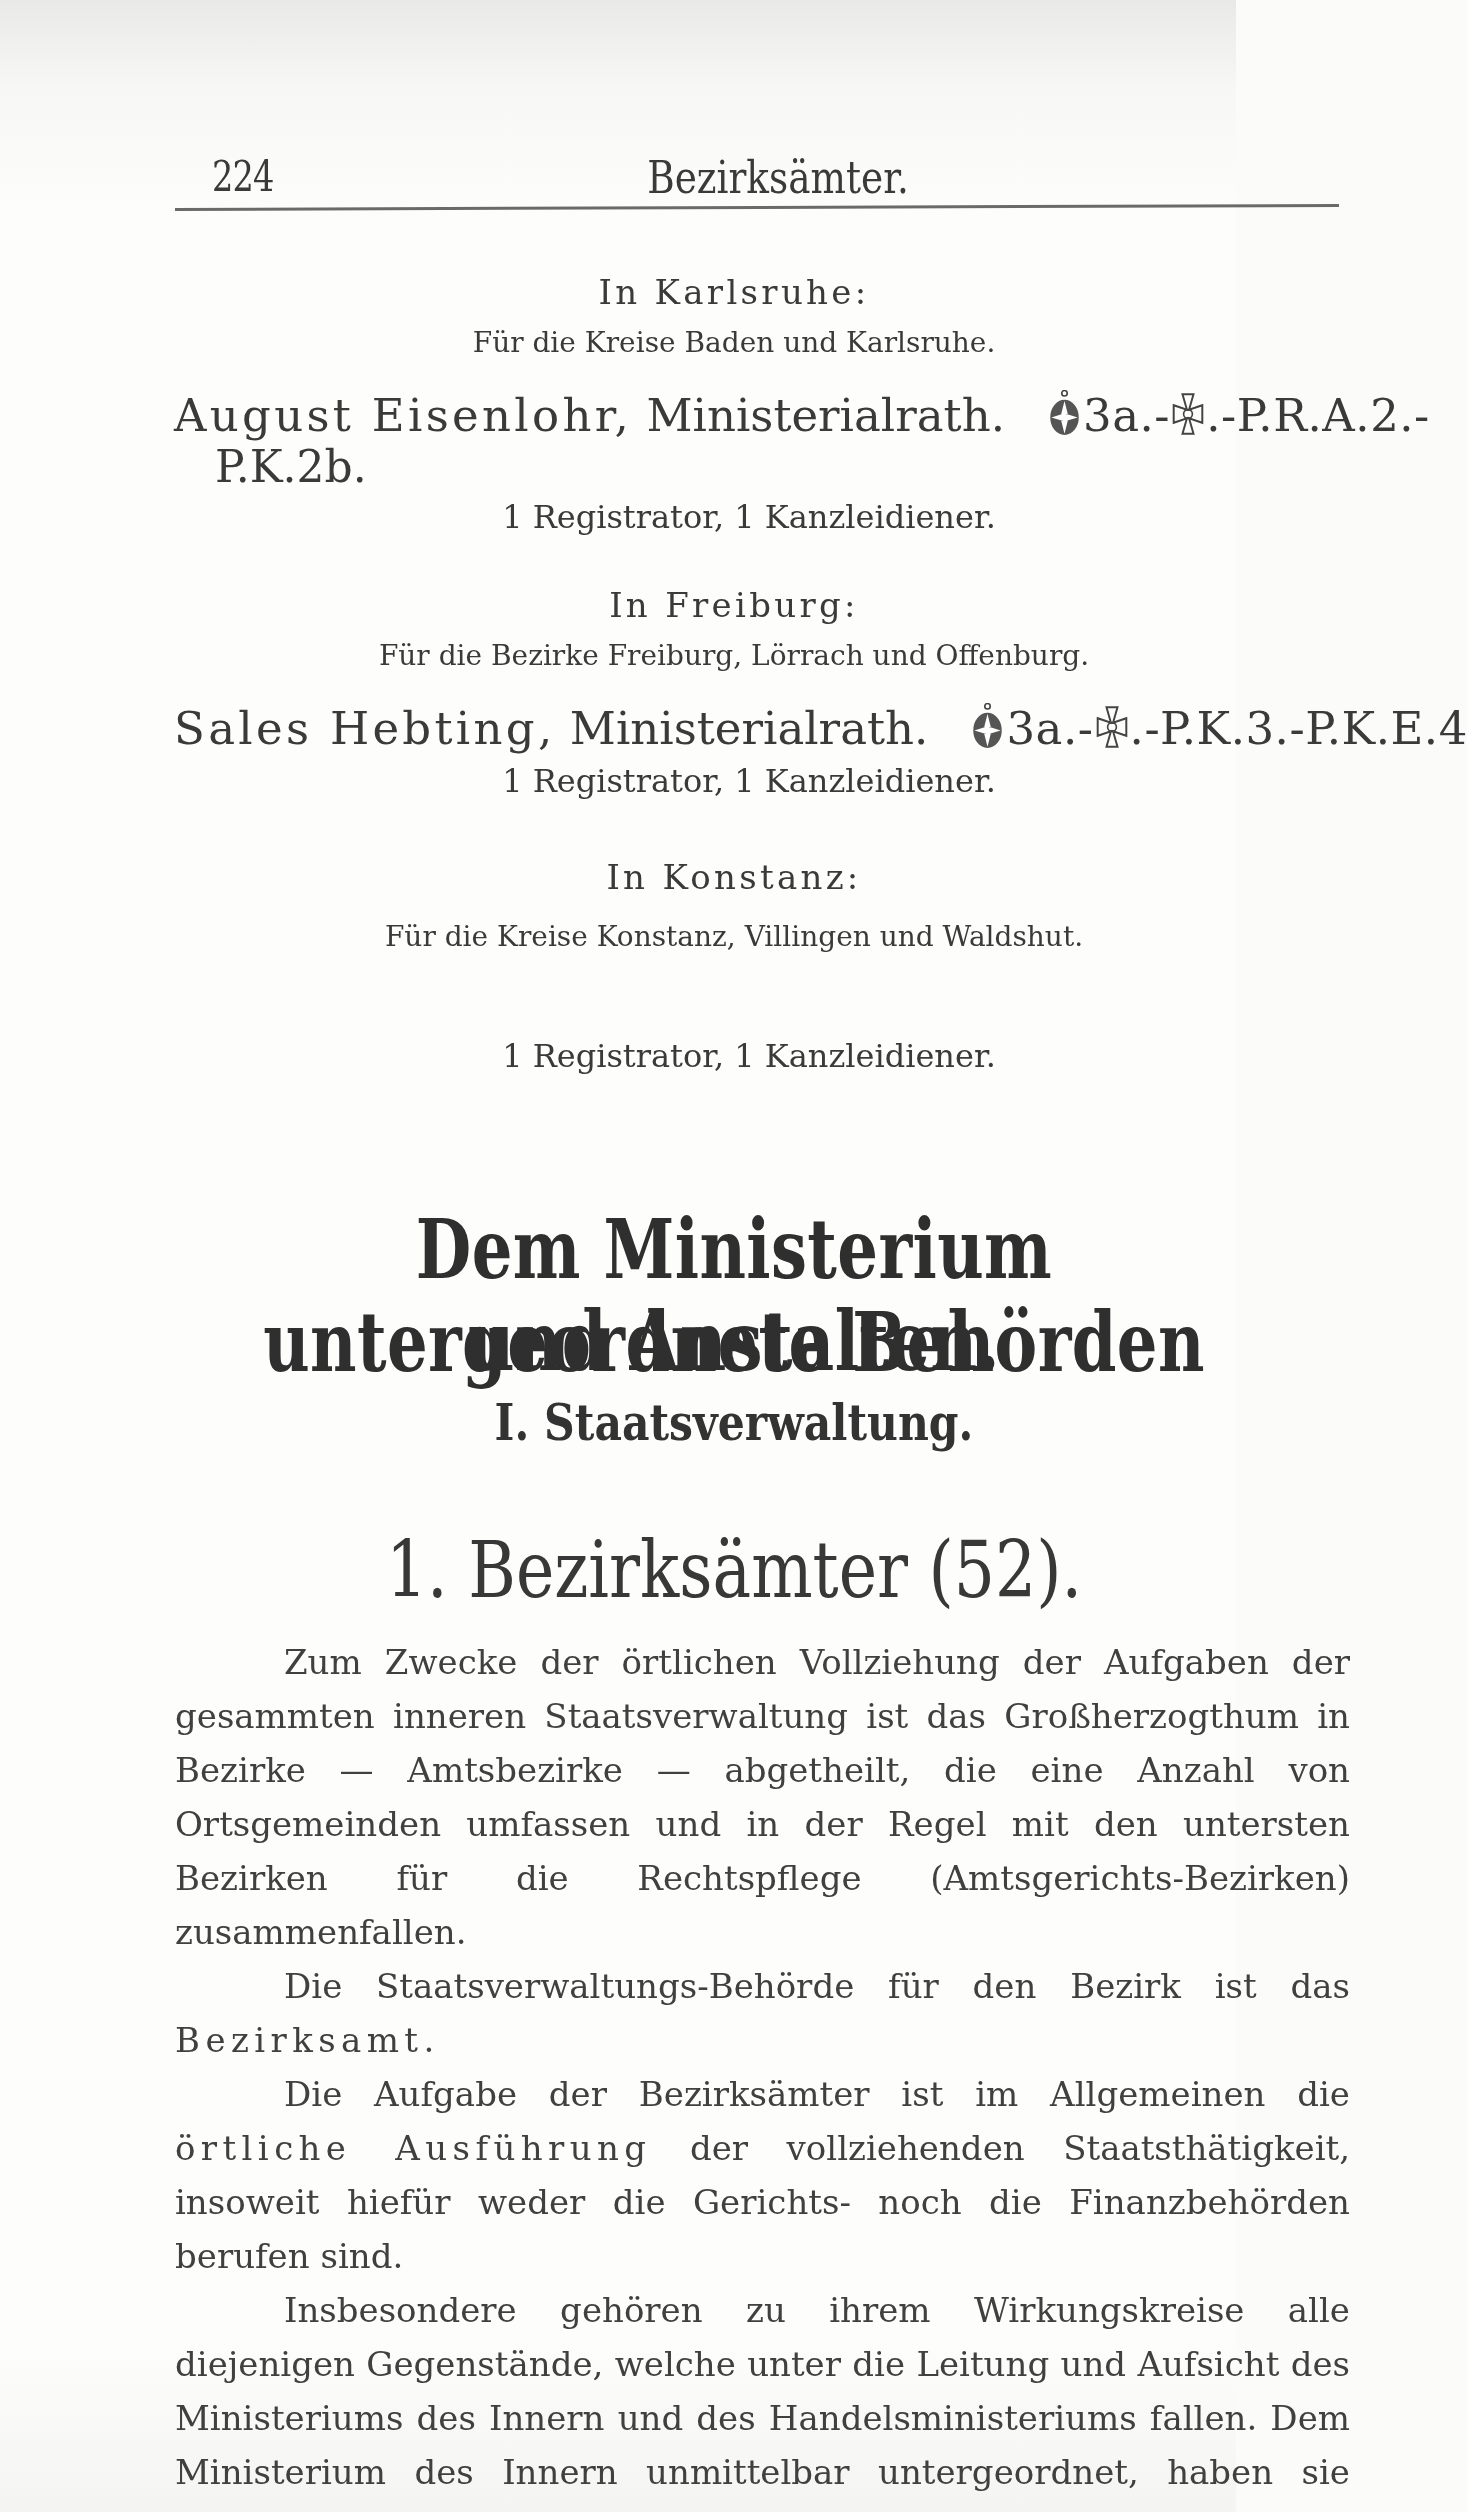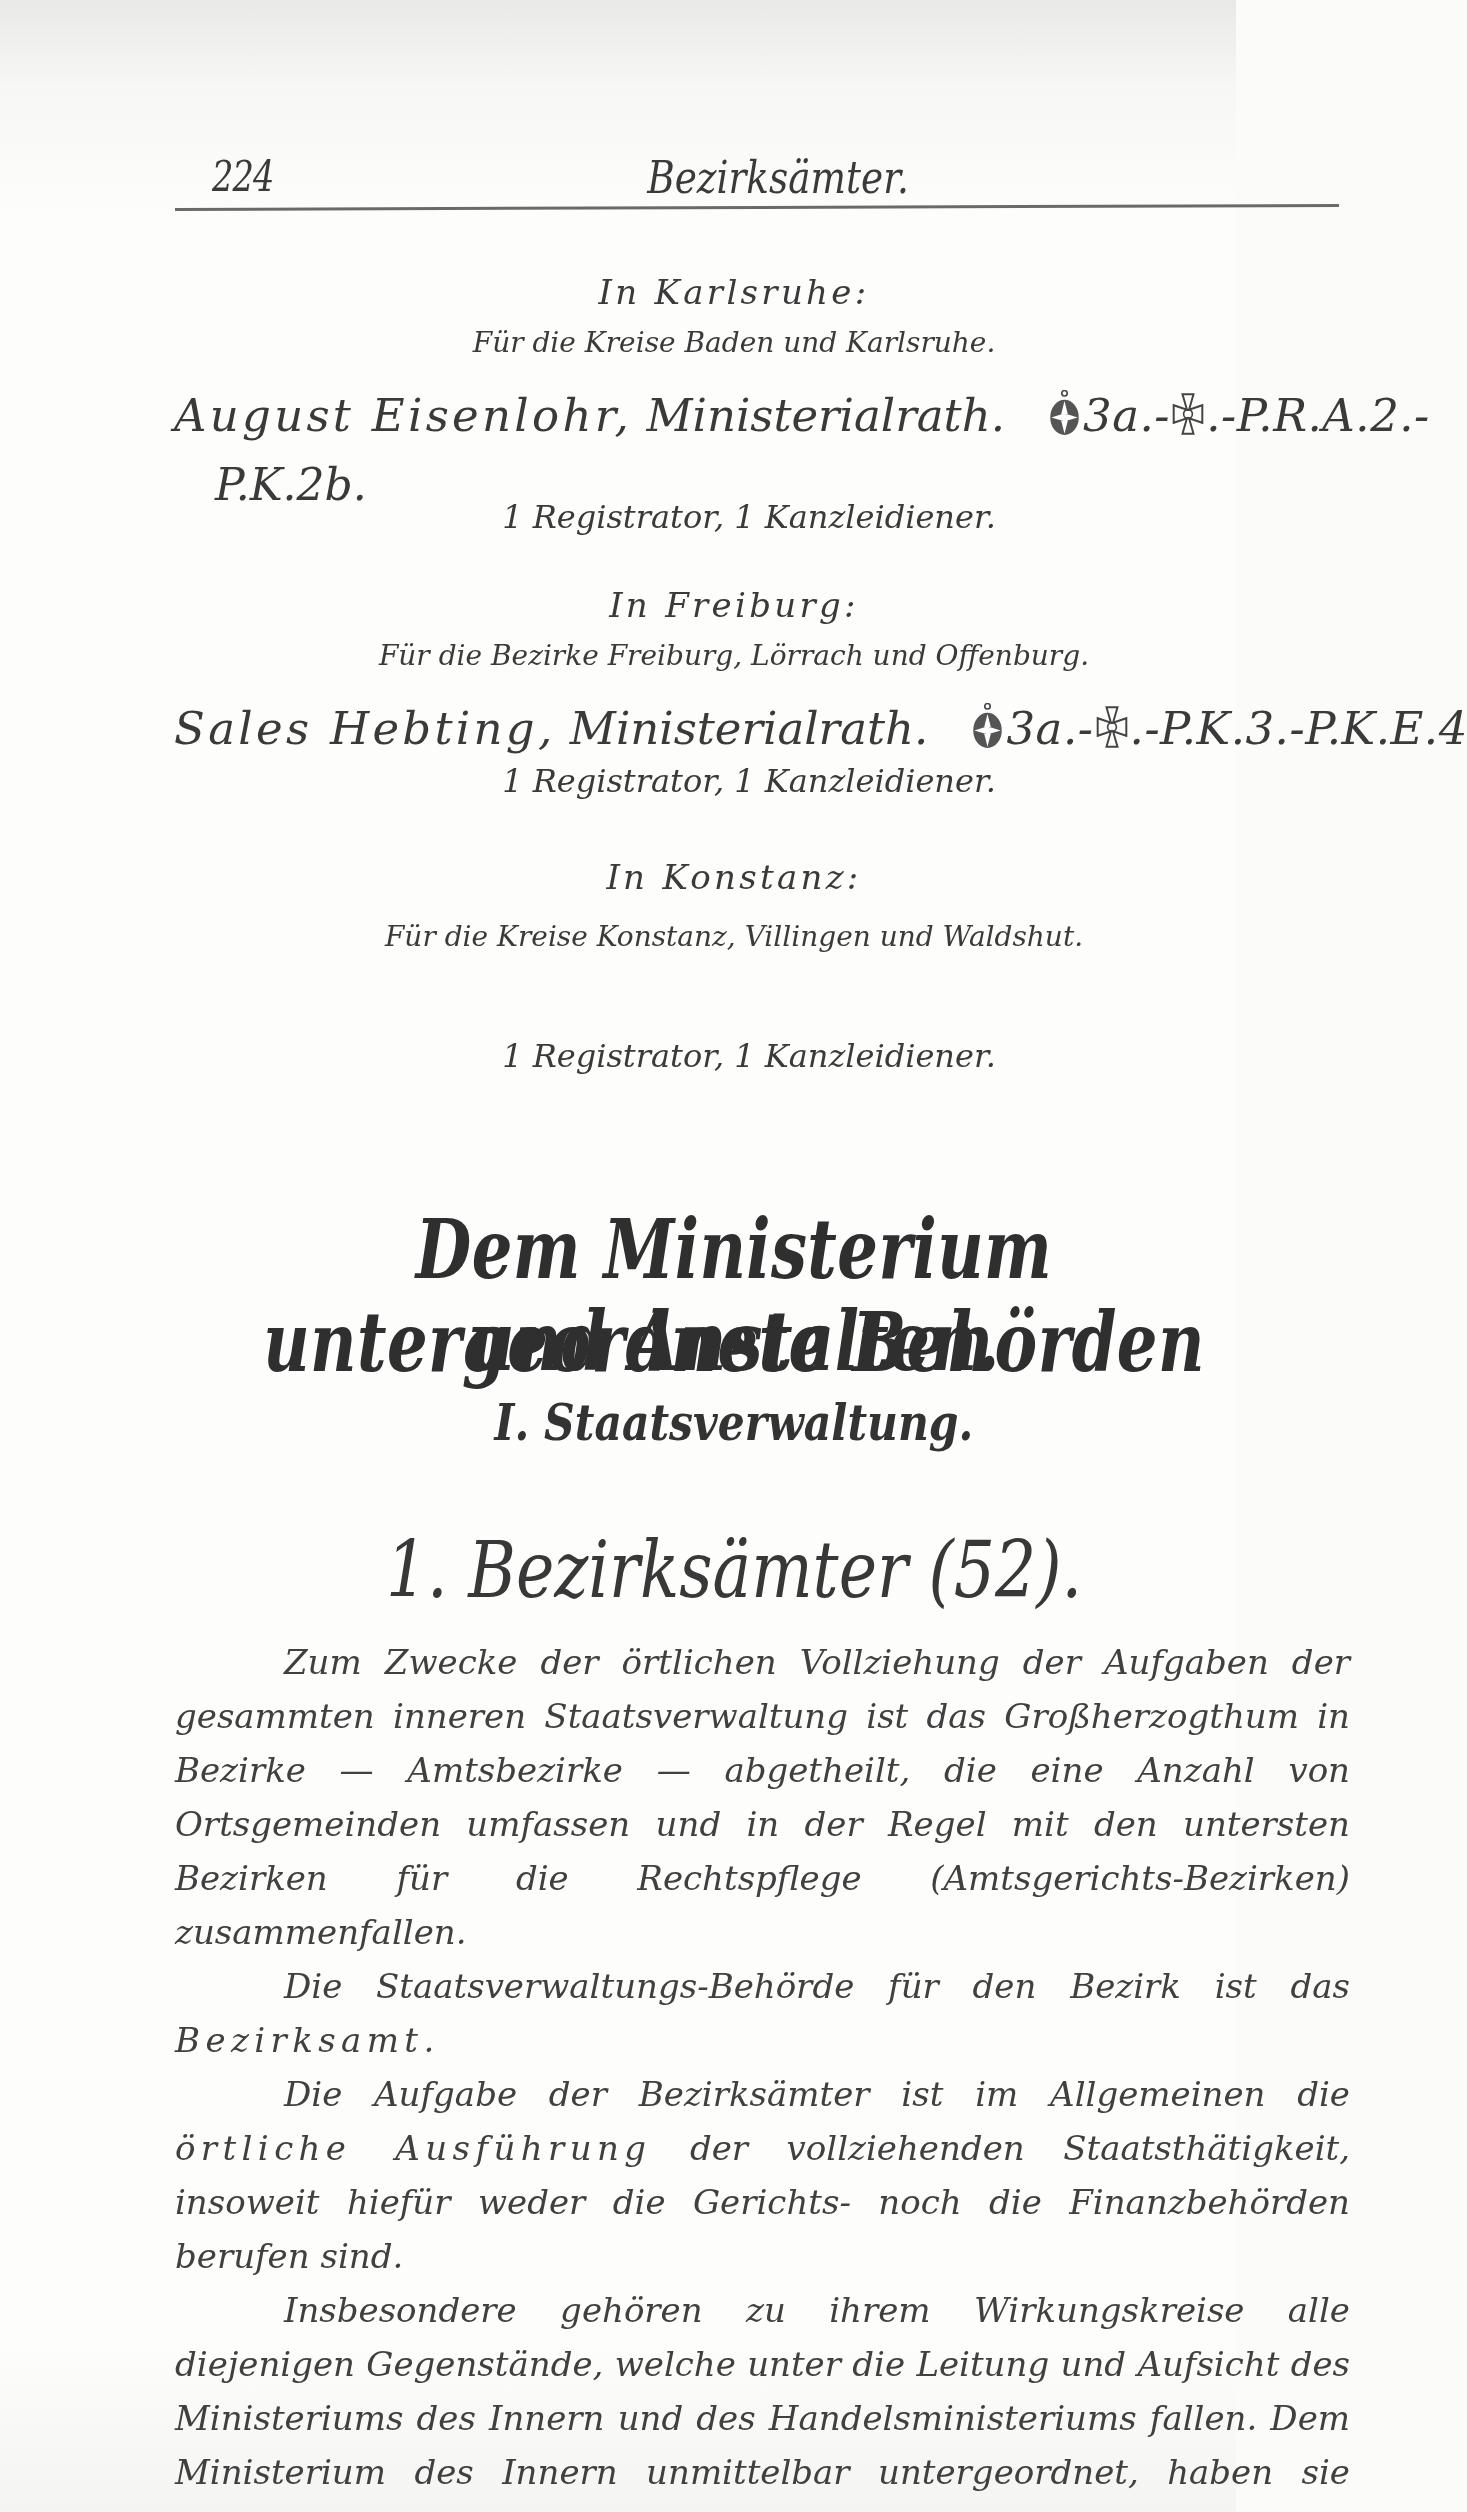--- a/index.html
+++ b/index.html
@@ -7,21 +7,20 @@
     width: 1468px; height: 2512px;
     background: #fbfbfa;
     color: #3a3a3a;
     font-family: "DejaVu Serif", "Liberation Serif", serif;
     position: relative;
     overflow: hidden;
   }
   .page {
     position: absolute; left: 0; top: 0; width: 1236px; height: 2512px;
     background: linear-gradient(180deg, #e9e9e8 0px, #f7f7f6 87px, #fdfdfc 218px, #fdfdfc 2340px, #f4f4f3 2512px);
-    font-style: italic;
   }
   .abs { position: absolute; }
   .center { left: 0; width: 1468px; text-align: center; }
   .running-head {
     position: absolute; top: 141px; left: 212px; width: 1132px; height: 60px;
   }
   .page-number { position: absolute; left: 0; top: 11px; font-size: 42px; letter-spacing: -1.1px; transform: scaleX(0.8); transform-origin: left; }
   .running-title { position: absolute; left: 0; width: 1132px; text-align: center; top: 11px; font-size: 44px; transform: scaleX(0.85); }
   .rule {
     position: absolute; top: 206px; left: 175px; width: 1164px; height: 3.3px;
@@ -66,21 +65,21 @@
     <svg class="medal" viewBox="0 0 30 42">
         <circle cx="15" cy="3" r="2.5" fill="none" stroke="#444" stroke-width="1.5"></circle>
         <ellipse cx="15" cy="25" rx="13" ry="16" fill="#555"></ellipse>
         <path d="M15 10 L18 22 L15 25 L12 22 Z M15 40 L18 28 L15 25 L12 28 Z M3 25 L13 22 L15 25 L13 28 Z M27 25 L17 22 L15 25 L17 28 Z" fill="#fff"></path>
         <circle cx="15" cy="25" r="3" fill="#fff"></circle>
       </svg><span class="orders">3a.-</span><svg class="cross" viewBox="0 0 30 40">
         <path d="M10 2 L20 2 L16 16 L28 12 L28 28 L16 24 L20 38 L10 38 L14 24 L2 28 L2 12 L14 16 Z" fill="none" stroke="#444" stroke-width="1.8"></path>
         <circle cx="15" cy="20" r="4" fill="none" stroke="#444" stroke-width="1.5"></circle>
       </svg><span class="orders">.-P.R.A.2.-</span>
   </div>
-  <div class="official-cont" style="top:459px;">P.K.2b.</div>
+  <div class="official-cont" style="top:441px;">P.K.2b.</div>
   <div class="abs center staff" style="top:498px;">1 Registrator, 1 Kanzleidiener.</div>
 
   <div class="abs center loc-head" style="top:585px;">In Freiburg:</div>
   <div class="abs center district" style="top:639px;">Für die Bezirke Freiburg, Lörrach und Offenburg.</div>
   <div class="official" style="top:702px;">
     <span class="name">Sales Hebting,</span>
     <span>Ministerialrath.</span>
     &nbsp;
     <svg class="medal" viewBox="0 0 30 42">
         <circle cx="15" cy="3" r="2.5" fill="none" stroke="#444" stroke-width="1.5"></circle>

